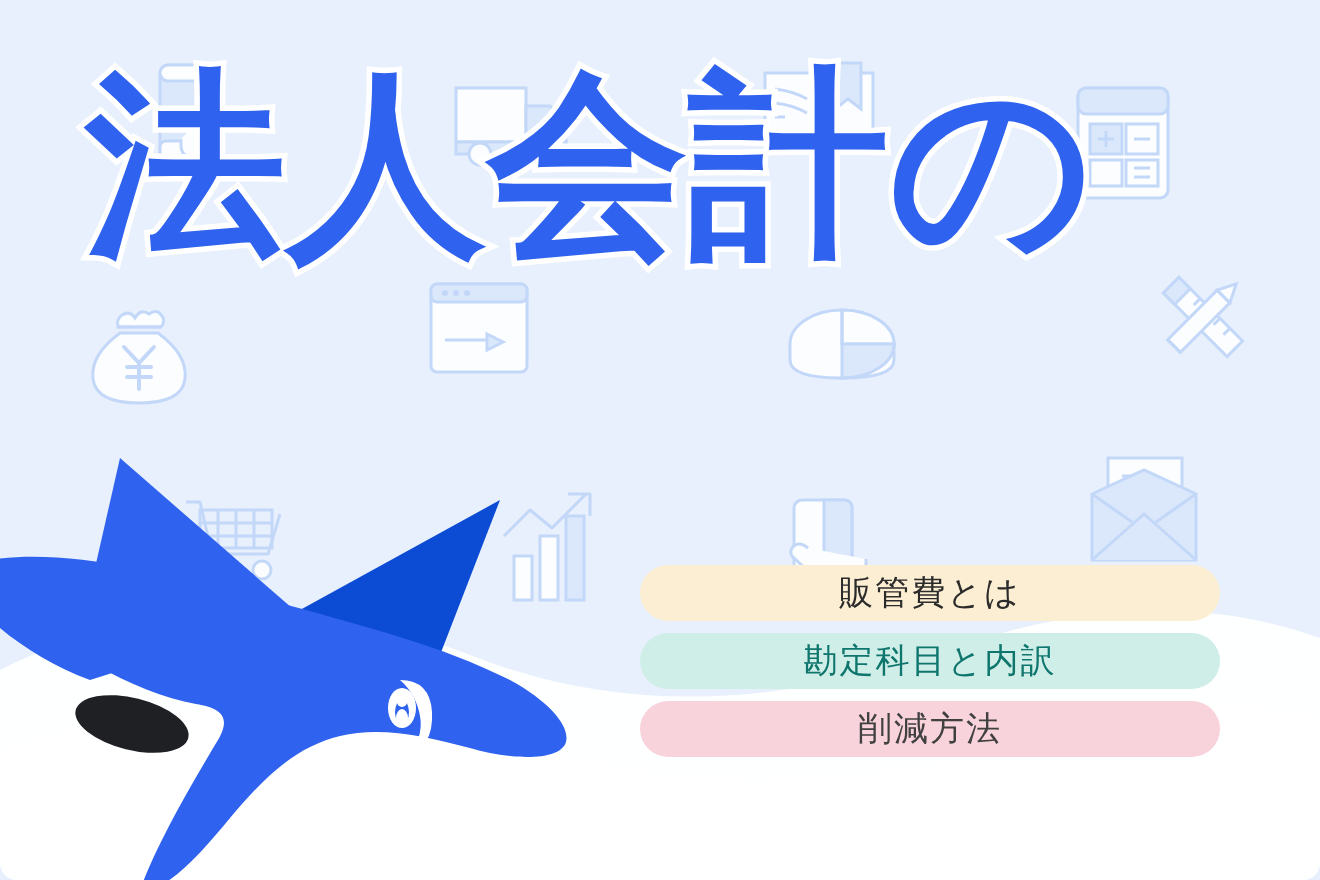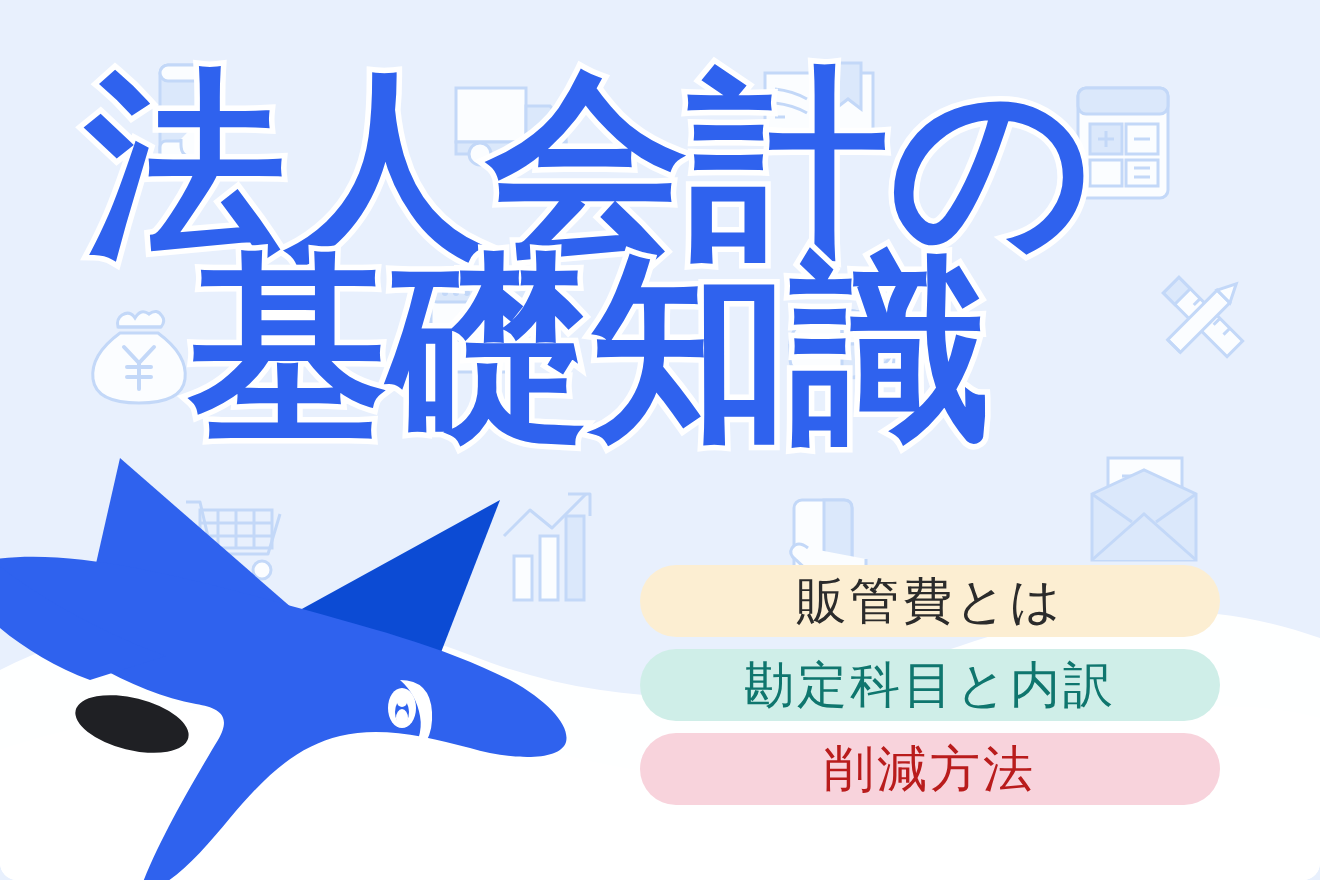--- a/index.html
+++ b/index.html
@@ -49,25 +49,25 @@
 
   
   .pills {
     position:absolute;
     z-index:6;
     left:640px; top:565px;
     width:580px;
     display:flex; flex-direction:column; gap:12px;
   }
   .pill {
-    height:72px;
+    height:56px;
     border-radius:40px;
     display:flex; align-items:center; justify-content:center;
     font-family:"DejaVu Sans","Liberation Sans",sans-serif;
-    font-size:50px;
+    font-size:34px;
     font-weight:400;
     color:#2b2b2b;
     letter-spacing:0.06em;
     white-space:nowrap;
   }
 
   
   .bird { position:absolute; z-index:4; left:-30px; top:440px; }
   .bird svg { display:block; }
 </style>
@@ -222,28 +222,27 @@
       <path d="M430 240 q30 0 32 32 q2 34 -26 48 q18 -22 14 -44 q-4 -22 -20 -36 z" fill="#ffffff"></path>
       <ellipse cx="432" cy="268" rx="14" ry="20" fill="#ffffff"></ellipse>
       <ellipse cx="432" cy="272" rx="7" ry="12" fill="#2f62ee"></ellipse>
       <circle cx="432" cy="262" r="5" fill="#ffffff"></circle>
       <ellipse cx="432" cy="278" rx="6" ry="9" fill="#ffffff"></ellipse>
     </svg>
   </div>
 
   <div class="heading">
     <span class="ln l1" style="color: rgb(47, 98, 238); -webkit-text-stroke: 11px rgb(255, 255, 255);">法人会計の</span>
-    <span class="ln l2" style="color: rgb(47, 98, 238); -webkit-text-stroke: 11px rgb(255, 255, 255);">基礎知識</span>
   </div>
 
   <div class="pills">
     <div class="pill" style="background: rgb(252, 238, 210); color: rgb(43, 43, 43);">
       <span>販管費とは</span>
     </div>
     <div class="pill" style="background: rgb(207, 238, 232); color: #0f766e;">
       <span>勘定科目と内訳</span>
     </div>
-    <div class="pill" style="background: rgb(248, 211, 220); color: #b91c1c;">
+    <div class="pill" style="background: rgb(248, 211, 220); color: #404040;">
       <span>削減方法</span>
     </div>
   </div>
 
 </div>
 
 </body></html>

